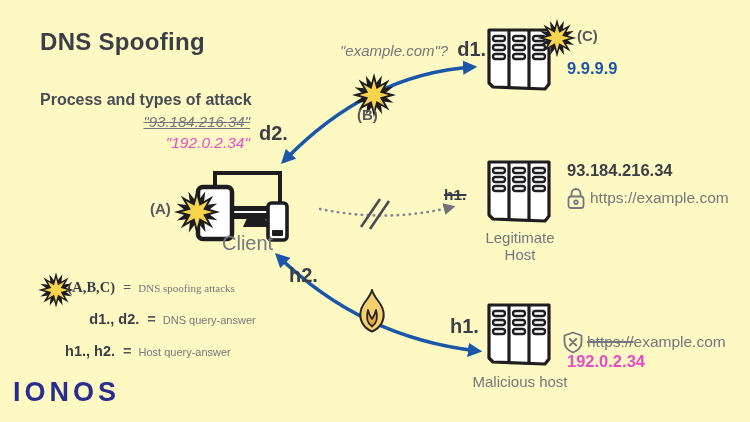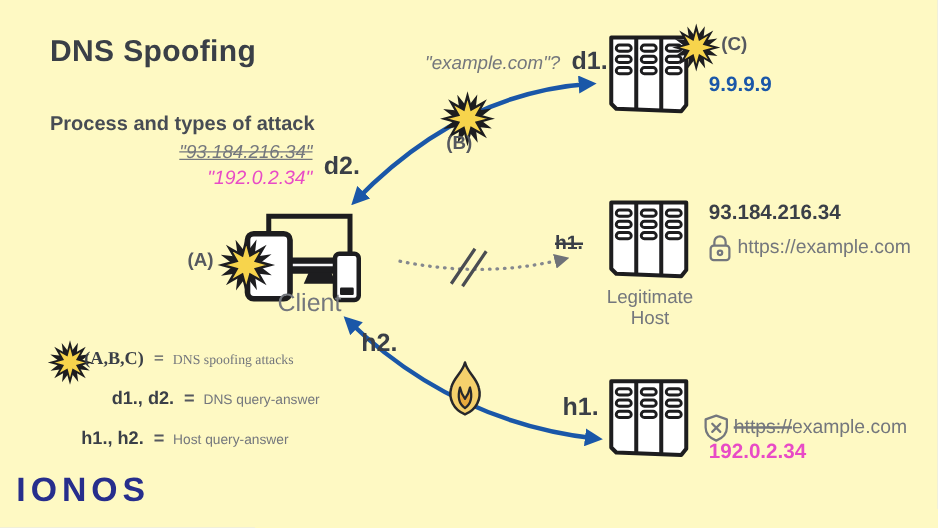--- a/index.html
+++ b/index.html
@@ -135,20 +135,21 @@
   <div class="abs gray t16" style="left:222px;top:232px;">Client</div>
   <div class="abs bold t15" style="left:150px;top:200px;color:#55585f;">(A)</div>
 
   <div class="abs bold dark t16" style="left:289px;top:248px;margin-top:16px;">h2.</div>
   <div class="abs bold dark t16" style="left:450px;top:315px;">h1.</div>
 
   <div class="abs bold pink t165" style="left:567px;top:304px;margin-top:48px;">192.0.2.34</div>
   <div class="abs urlrow" style="left:587px;top:333px;">
     <span class="strike">https://</span><span>example.com</span>
   </div>
+  <div class="abs gray t15 node-label" style="left:472px;top:373px;">Malicious host</div>
 
   <div class="abs legend-row" style="left:40px;top:279px;font-family:Liberation Serif, serif;">
     <span class="legend-key">(A,B,C)</span>
     <span class="legend-eq">=</span>
     <span class="legend-val">DNS spoofing attacks</span>
   </div>
   <div class="abs legend-row" style="left:40px;top:311px;justify-content:center;">
     <span class="legend-key">d1., d2.</span>
     <span class="legend-eq">=</span>
     <span class="legend-val">DNS query-answer</span>

